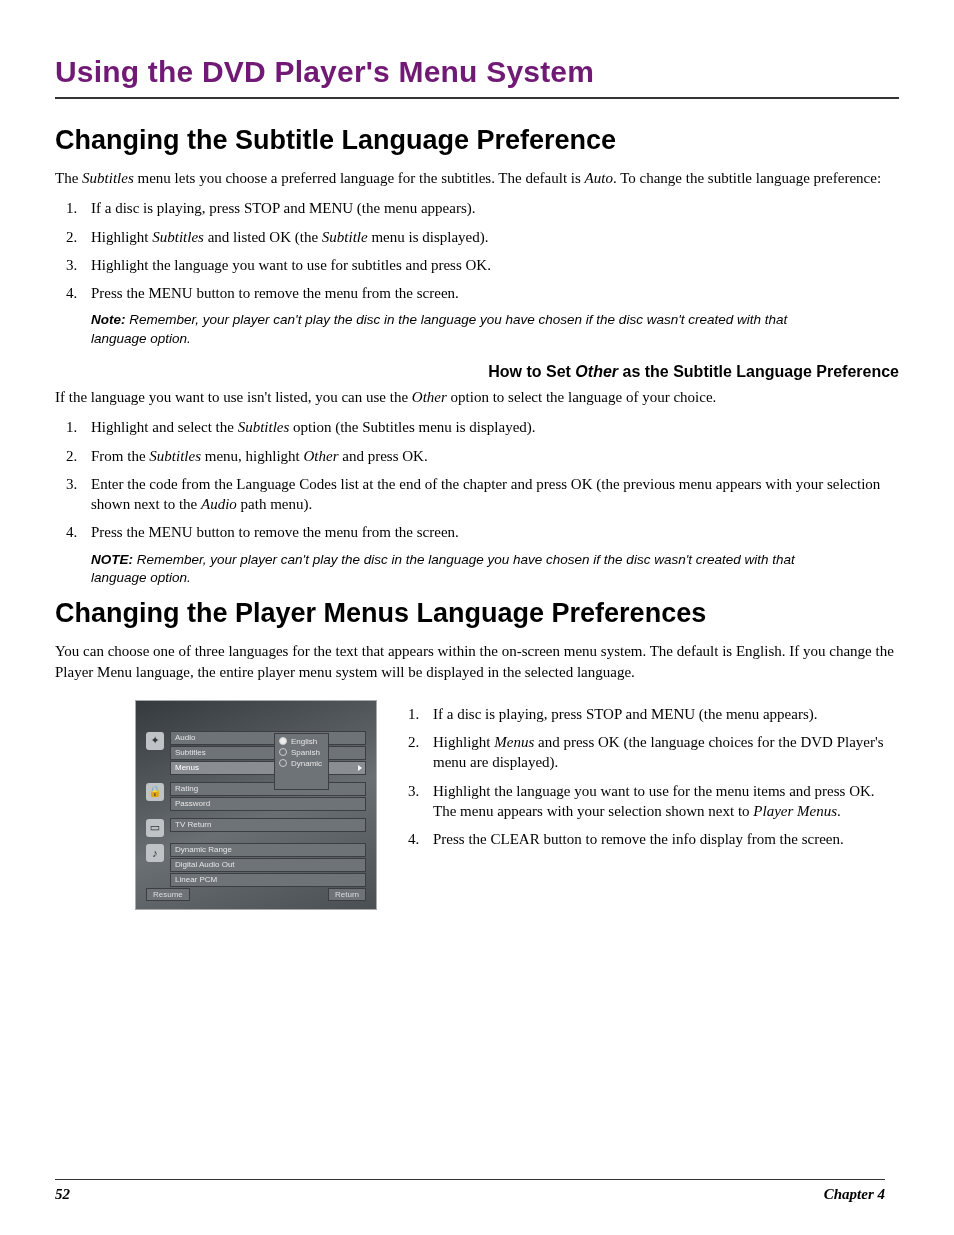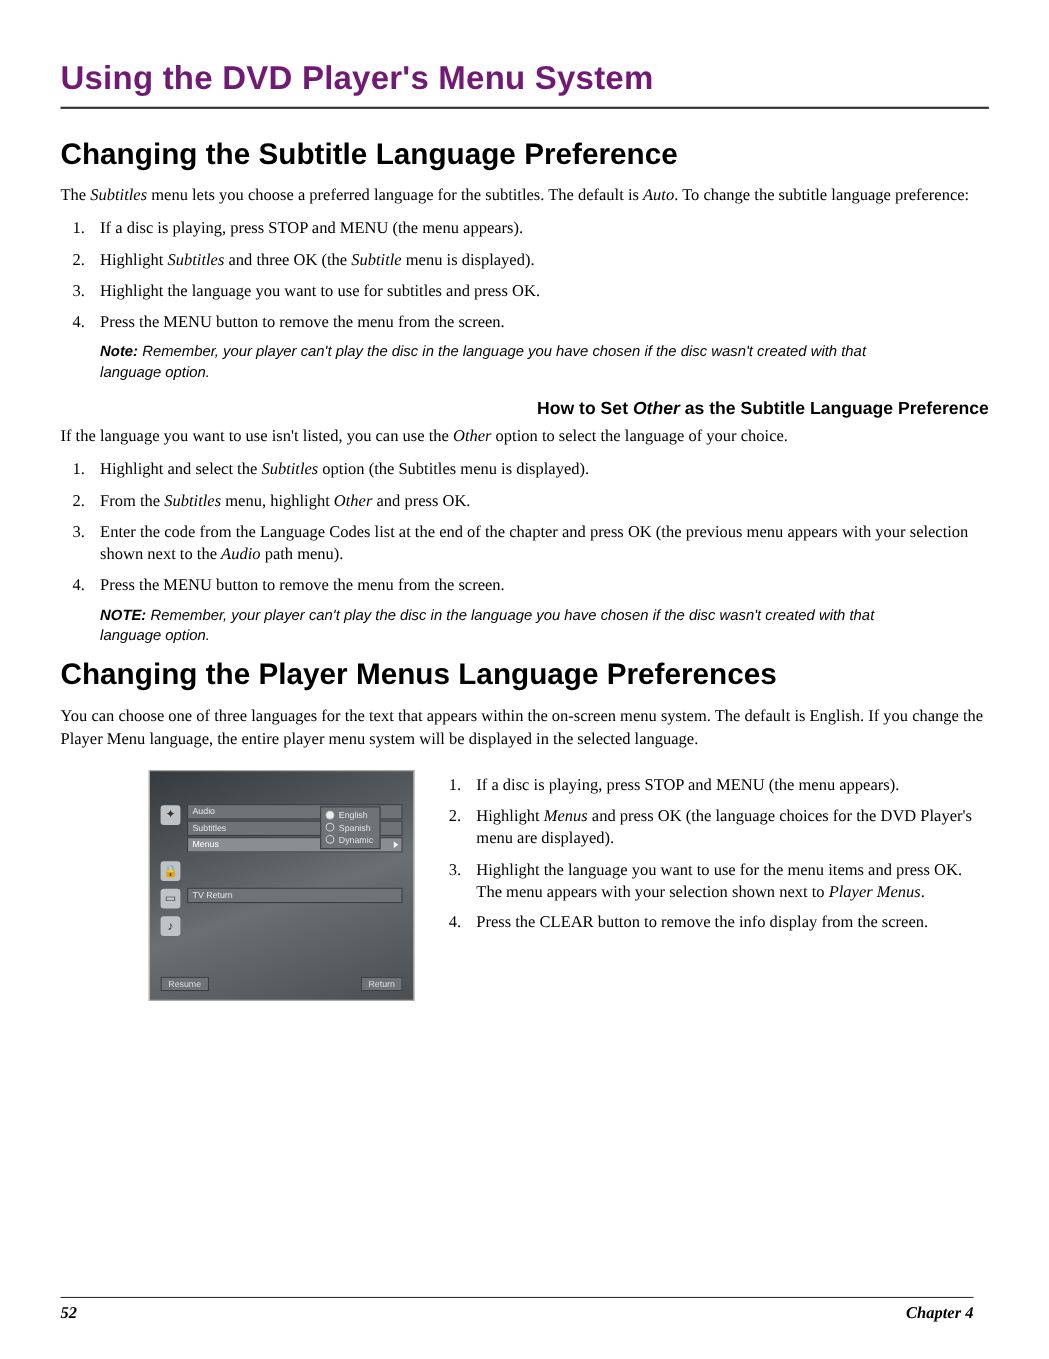--- a/index.html
+++ b/index.html
@@ -90,23 +90,23 @@
     padding:1.5px 4px; border:1px solid #3b3f42; margin-bottom:1px;
     position:relative;
   }
   .menu-item.sel { background:#8a8e92; color:#fff; }
   .menu-item.sel::after{
     content:""; position:absolute; right:3px; top:3px;
     border-left:4px solid #fff; border-top:3px solid transparent;
     border-bottom:3px solid transparent;
   }
   .lang-pop {
-    position:absolute; left:155px; top:32px;
+    position:absolute; left:138px; top:32px;
     background:#6e7377; border:1px solid #3b3f42;
-    padding:2px 6px 2px 4px;
+    padding:2px 6px 20px 4px;
   }
   .lang-opt { font-size:8px; color:#e5e5e5; padding:1px 0; display:flex; align-items:center; gap:4px;}
   .lang-opt .dot{ width:6px;height:6px;border:1px solid #ccc;border-radius:50%;display:inline-block;}
   .lang-opt.on .dot{ background:#eee; }
   .fig-btn {
     position:absolute; bottom:8px; font-size:8px; color:#ddd;
     background:#6e7377; border:1px solid #3b3f42; padding:1px 6px;
   }
   .fig-btn.l { left:10px; }
   .fig-btn.r { right:10px; }
@@ -125,21 +125,21 @@
 <body>
 
 <div class="page-head">Using the DVD Player's Menu System</div>
 
 <div class="h2">Changing the Subtitle Language Preference</div>
 <p class="para">
   <span>The </span><i>Subtitles</i><span> menu lets you choose a preferred language for the subtitles. The default is </span><i>Auto</i><span>. To change the subtitle language preference:</span>
 </p>
 <ol>
   <li>If a disc is playing, press STOP and MENU (the menu appears).</li>
-  <li><span>Highlight </span><i>Subtitles</i><span> and three OK (the </span><i>Subtitle</i><span> menu is displayed).</span></li>
+  <li><span>Highlight </span><i>Subtitles</i><span> and listed OK (the </span><i>Subtitle</i><span> menu is displayed).</span></li>
   <li>Highlight the language you want to use for subtitles and press OK.</li>
   <li>Press the MENU button to remove the menu from the screen.</li>
 </ol>
 <p class="note"><b>Note:</b><span> Remember, your player can't play the disc in the language you have chosen if the disc wasn't created with that language option.</span></p>
 
 <div class="h3">
   <span>How to Set </span><i>Other</i><span> as the Subtitle Language Preference</span>
 </div>
 <p class="para">
   <span>If the language you want to use isn't listed, you can use the </span><i>Other</i><span> option to select the language of your choice.</span>
@@ -160,29 +160,38 @@
     <div class="menu-row">
       <div class="menu-icon">✦</div>
       <div class="menu-items">
         <div class="menu-item">Audio</div>
         <div class="menu-item">Subtitles</div>
         <div class="menu-item sel">Menus</div>
       </div>
     </div>
     <div class="menu-row">
       <div class="menu-icon">🔒</div>
+      <div class="menu-items">
+        <div class="menu-item">Rating</div>
+        <div class="menu-item">Password</div>
+      </div>
     </div>
     <div class="menu-row">
       <div class="menu-icon">▭</div>
       <div class="menu-items">
         <div class="menu-item">TV Return</div>
       </div>
     </div>
     <div class="menu-row">
       <div class="menu-icon">♪</div>
+      <div class="menu-items">
+        <div class="menu-item">Dynamic Range</div>
+        <div class="menu-item">Digital Audio Out</div>
+        <div class="menu-item">Linear PCM</div>
+      </div>
     </div>
     <div class="lang-pop">
       <div class="lang-opt on">
           <span class="dot"></span>
           <span>English</span>
         </div>
       <div class="lang-opt">
           <span class="dot"></span>
           <span>Spanish</span>
         </div>

